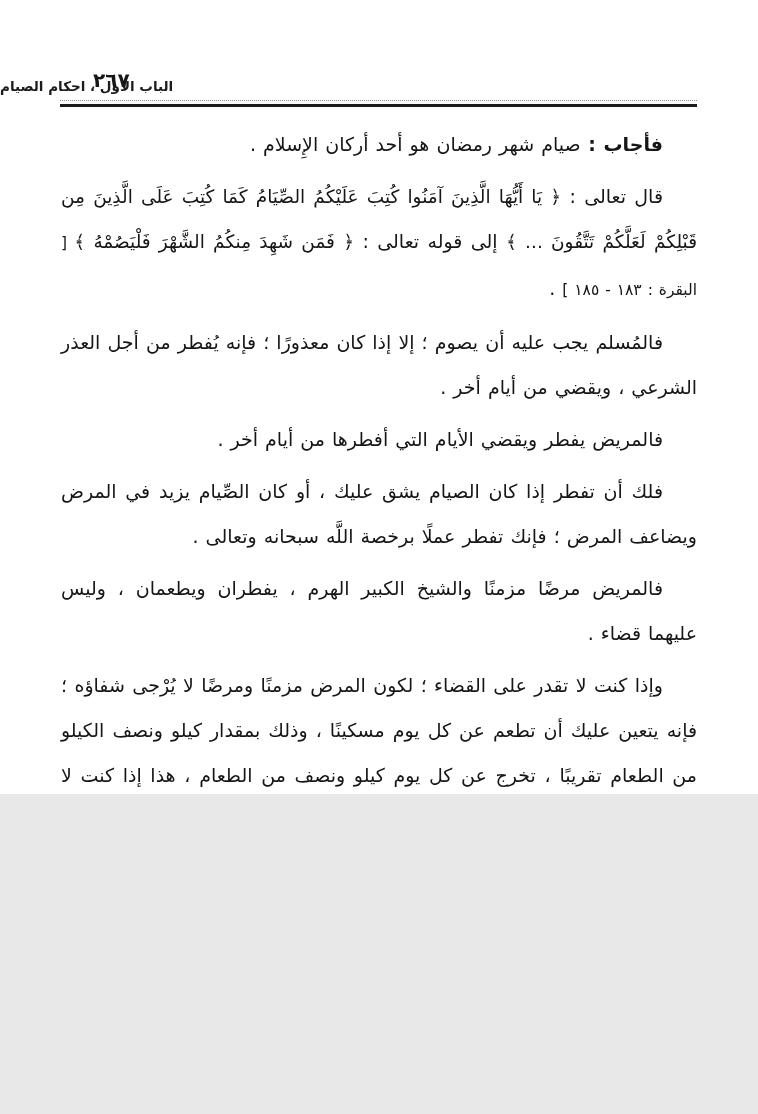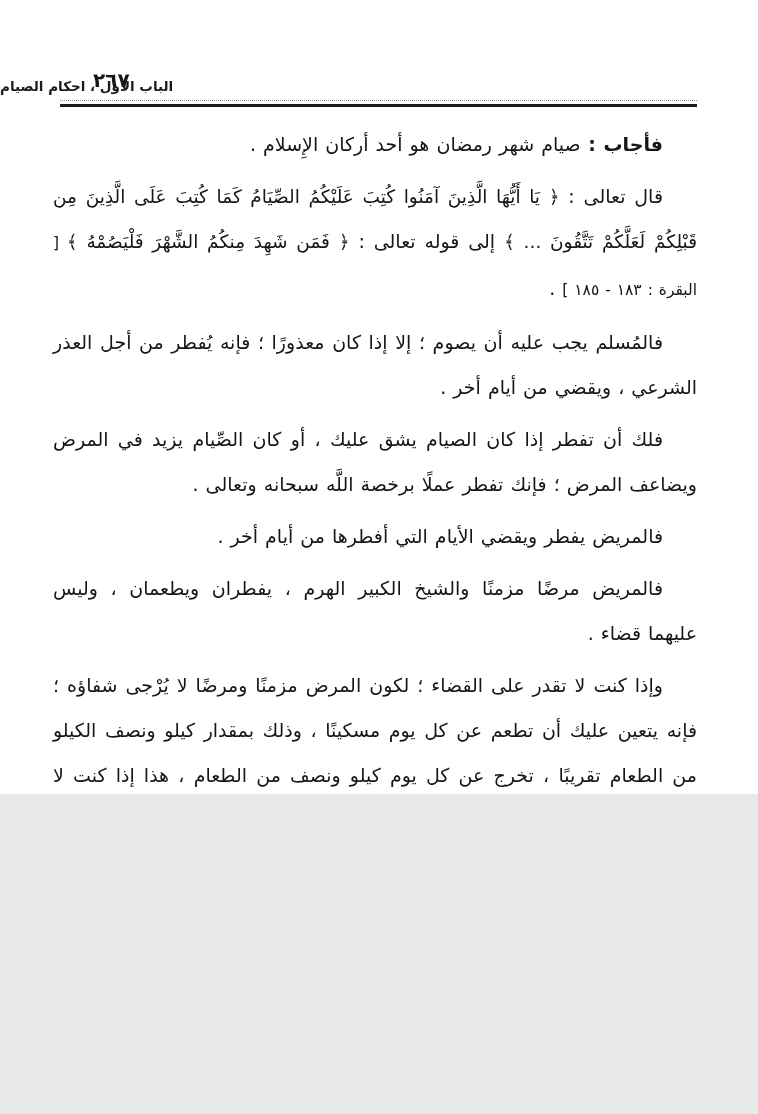--- a/index.html
+++ b/index.html
@@ -46,21 +46,21 @@
     right: 61px;
     height: 3px;
     border-top: 1px dotted #8f8f8f;
     border-bottom: 3px solid #1b1b1b;
   }
   
   .content {
     position: absolute;
     top: 122px;
     right: 61px;
-    left: 53px;
+    left: 61px;
     direction: rtl;
   }
   .para {
     margin: 0 0 7px 0;
     font-size: 19px;
     line-height: 45px;
     text-align: justify;
     text-align-last: right;
     text-indent: 34px;
     word-spacing: 1px;
@@ -78,19 +78,19 @@
   <div class="page-number">٢٦٧</div>
 
   <div class="header-title">الباب الأول ، احكام الصيام</div>
 
   <div class="header-rule"></div>
 
   <div class="content">
       <p class="para"><span class="seg-bold">فأجاب : </span><span class="seg-normal">صيام شهر رمضان هو أحد أركان الإِسلام .</span></p>
       <p class="para"><span class="seg-normal">قال تعالى : </span><span class="seg-verse">﴿ يَا أَيُّهَا الَّذِينَ آمَنُوا كُتِبَ عَلَيْكُمُ الصِّيَامُ كَمَا كُتِبَ عَلَى الَّذِينَ مِن قَبْلِكُمْ لَعَلَّكُمْ تَتَّقُونَ ... ﴾</span><span class="seg-normal"> إلى قوله تعالى : </span><span class="seg-verse">﴿ فَمَن شَهِدَ مِنكُمُ الشَّهْرَ فَلْيَصُمْهُ ﴾</span><span class="seg-ref"> [ البقرة : ١٨٣ - ١٨٥ ]</span><span class="seg-normal"> .</span></p>
       <p class="para"><span class="seg-normal">فالمُسلم يجب عليه أن يصوم ؛ إلا إذا كان معذورًا ؛ فإنه يُفطر من أجل العذر الشرعي ، ويقضي من أيام أخر .</span></p>
+      <p class="para"><span class="seg-normal">فالمريض يفطر ويقضي الأيام التي أفطرها من أيام أخر .</span></p>
       <p class="para"><span class="seg-normal">فلك أن تفطر إذا كان الصيام يشق عليك ، أو كان الصِّيام يزيد في المرض ويضاعف المرض ؛ فإنك تفطر عملًا برخصة اللَّه سبحانه وتعالى .</span></p>
-      <p class="para"><span class="seg-normal">فالمريض يفطر ويقضي الأيام التي أفطرها من أيام أخر .</span></p>
       <p class="para"><span class="seg-normal">فالمريض مرضًا مزمنًا والشيخ الكبير الهرم ، يفطران ويطعمان ، وليس عليهما قضاء .</span></p>
       <p class="para"><span class="seg-normal">وإذا كنت لا تقدر على القضاء ؛ لكون المرض مزمنًا ومرضًا لا يُرْجى شفاؤه ؛ فإنه يتعين عليك أن تطعم عن كل يوم مسكينًا ، وذلك بمقدار كيلو ونصف الكيلو من الطعام تقريبًا ، تخرج عن كل يوم كيلو ونصف من الطعام ، هذا إذا كنت لا تقدر على القضاء ؛ لأن المرض مستمر معك .</span></p>
     </div>
 
 </div>
 
 </body></html>

